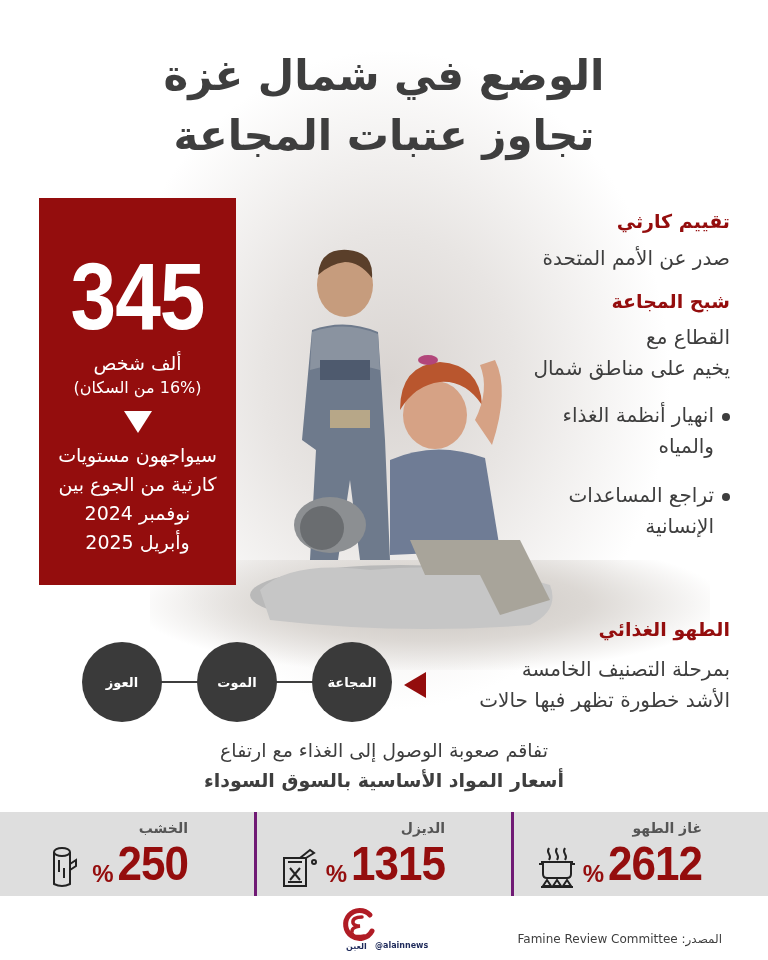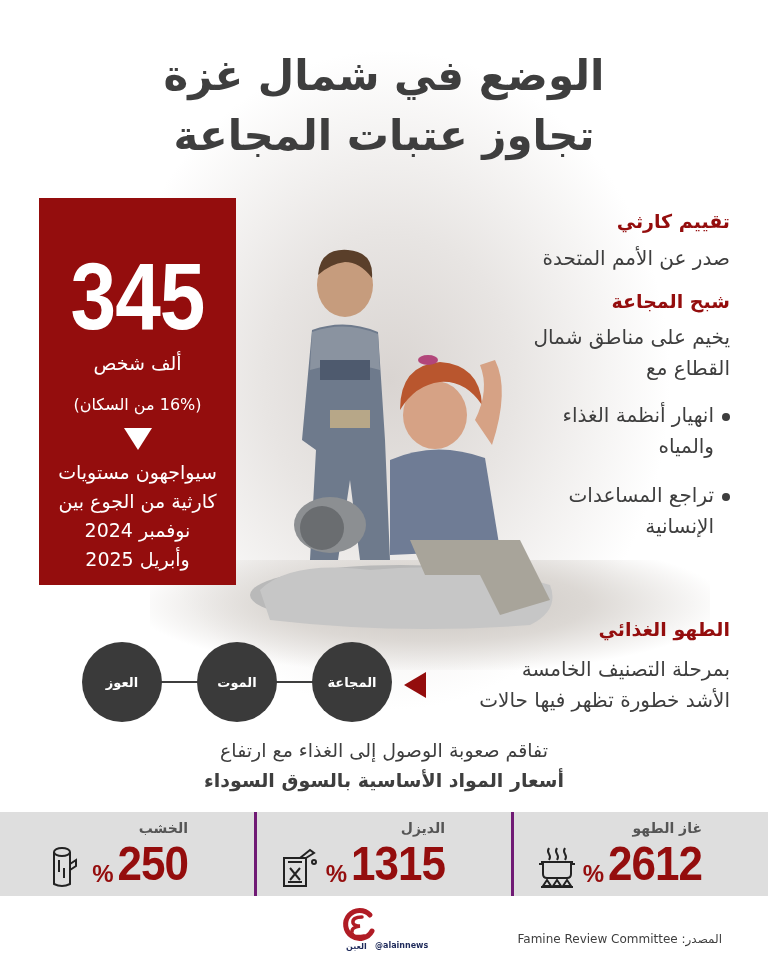--- a/index.html
+++ b/index.html
@@ -13,21 +13,21 @@
       background: radial-gradient(ellipse at 50% 40%, #c9c4bf 0%, #dcd8d4 40%, rgba(255,255,255,0) 75%); }
 
     
     .title { position: absolute; left: 0; right: 0; top: 46px; text-align: center; direction: rtl;
       font-weight: bold; font-size: 42px; line-height: 60px; color: #3e3e3e; }
 
     
     .red-box { position: absolute; left: 39px; top: 198px; width: 197px; height: 387px; background: #940d0d; color: #fff; direction: rtl; text-align: center; }
     .big-number { font-family: "Liberation Sans", sans-serif; font-weight: bold; font-size: 82px; line-height: 82px; margin-top: 52px; letter-spacing: -1px; transform: scaleY(1.15); transform-origin: center top; }
     .red-sub1 { font-size: 19px; margin-top: 20px; }
-    .red-sub2 { font-size: 16px; margin-top: 21px; }
+    .red-sub2 { font-size: 16px; margin-top: 4px; }
     .tri-down { width: 0; height: 0; margin: 14px auto 8px; border-left: 14px solid transparent; border-right: 14px solid transparent; border-top: 22px solid #ffffff; }
     .red-body { font-size: 19px; line-height: 29px; padding: 0 10px; }
 
     
     .photo { position: absolute; left: 250px; top: 240px; width: 320px; height: 400px; }
 
     
     .rt { position: absolute; right: 38px; direction: rtl; text-align: right; }
     .rt-head { font-weight: bold; color: #940d0d; font-size: 19px; }
     .rt-text { color: #3e3e3e; font-size: 20px; line-height: 31px; }
@@ -103,22 +103,22 @@
       <div>كارثية من الجوع بين</div>
       <div>نوفمبر 2024</div>
       <div>وأبريل 2025</div>
     </div>
   </div>
 
   <div class="rt rt-head" style="top:210px;">تقييم كارثي</div>
   <div class="rt rt-text" style="top:243px;">صدر عن الأمم المتحدة</div>
   <div class="rt rt-head" style="top:290px;">شبح المجاعة</div>
   <div class="rt rt-text" style="top:322px;">
+    <div>القطاع مع</div>
     <div>يخيم على مناطق شمال</div>
-    <div>القطاع مع</div>
   </div>
 
   <div class="rt rt-text" style="top:480px;">
     <div class="bullet-row">
       <span class="bullet-dot"></span>
       <div>
         <div>تراجع المساعدات</div>
         <div>الإنسانية</div>
       </div>
     </div>

